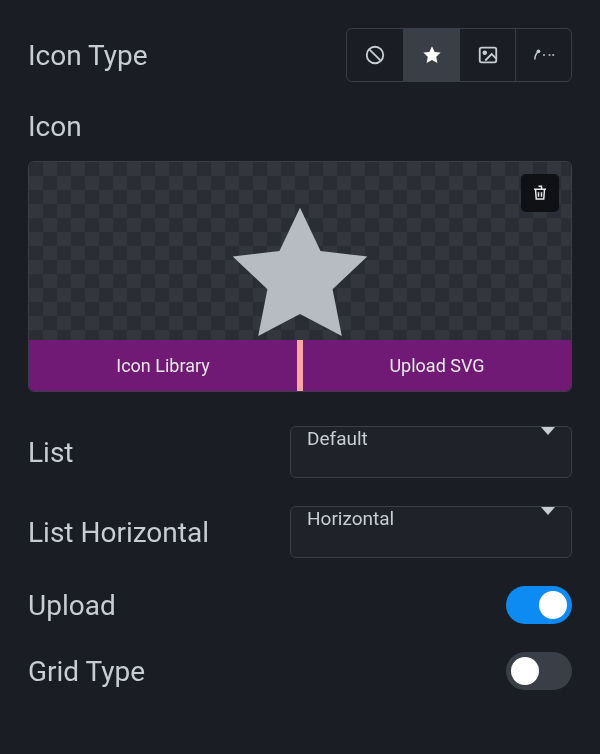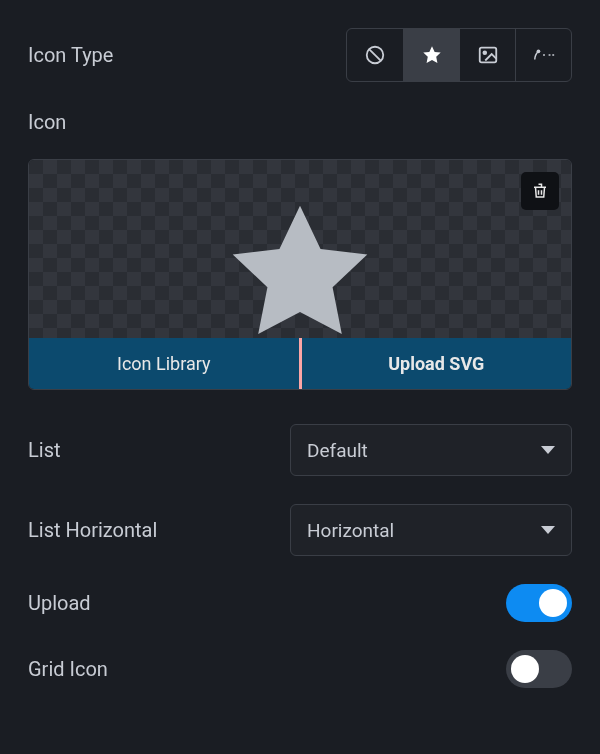--- a/index.html
+++ b/index.html
@@ -15,21 +15,21 @@
 
   .row {
     display: flex;
     align-items: center;
     justify-content: space-between;
     margin-bottom: 28px;
   }
 
   .label {
     color: #c8ccd4;
-    font-size: 20px;
+    font-size: 28px;
     font-weight: 400;
   }
 
   
   .btn-group {
     display: flex;
     border: 1px solid #3a3e46;
     border-radius: 6px;
     overflow: hidden;
   }
@@ -47,21 +47,21 @@
   .btn-group .opt + .opt {
     border-left: 1px solid #3a3e46;
   }
   .btn-group .opt.active {
     background: #3a3e46;
     color: #ffffff;
   }
 
   
   .icon-section-label {
-    margin-bottom: 25px;
+    margin-bottom: 18px;
   }
   .icon-preview-wrap {
     border: 1px solid #3a3e46;
     border-radius: 6px;
     overflow: hidden;
     margin-bottom: 34px;
   }
   .icon-preview {
     position: relative;
     height: 178px;
@@ -93,44 +93,43 @@
     background: #0f1115;
     border-radius: 5px;
     display: flex;
     align-items: center;
     justify-content: center;
     color: #e8e8e8;
     cursor: pointer;
   }
   .icon-actions {
     display: flex;
-    background: #0c4a6e;
+    background: #701a75;
   }
   .icon-actions .action {
     flex: 1;
     text-align: center;
     padding: 15px 0;
     color: #e8e8e8;
     font-size: 18px;
     cursor: pointer;
   }
   .icon-actions .action + .action {
-    border-left: 3px solid #fca5a5;
-    font-weight: bold;
+    border-left: 6px solid #fca5a5;
   }
 
   
   .select {
     width: 282px;
     height: 52px;
     border: 1px solid #3a3e46;
     border-radius: 6px;
     background: #1f2228;
     display: flex;
-    align-items: center;
+    align-items: flex-start;
     justify-content: space-between;
     padding: 0 16px;
     color: #c8ccd4;
     font-size: 19px;
     cursor: pointer;
   }
   .caret {
     width: 0; height: 0;
     border-left: 7px solid transparent;
     border-right: 7px solid transparent;
@@ -246,17 +245,17 @@
 </div>
 
 <div class="row">
   <div class="label">Upload</div>
   <div class="toggle on">
     <div class="knob"></div>
   </div>
 </div>
 
 <div class="row" style="margin-bottom:0">
-  <div class="label">Grid Icon</div>
+  <div class="label">Grid Type</div>
   <div class="toggle off">
     <div class="knob"></div>
   </div>
 </div>
 
 </body></html>

